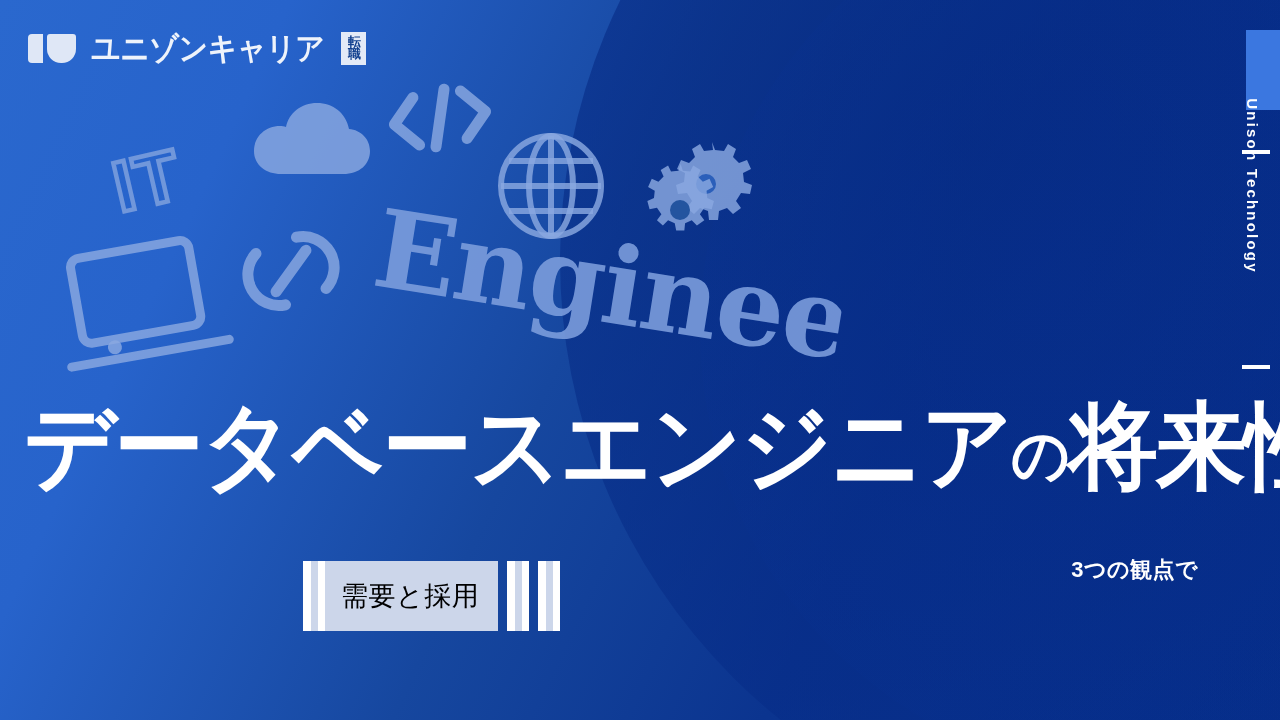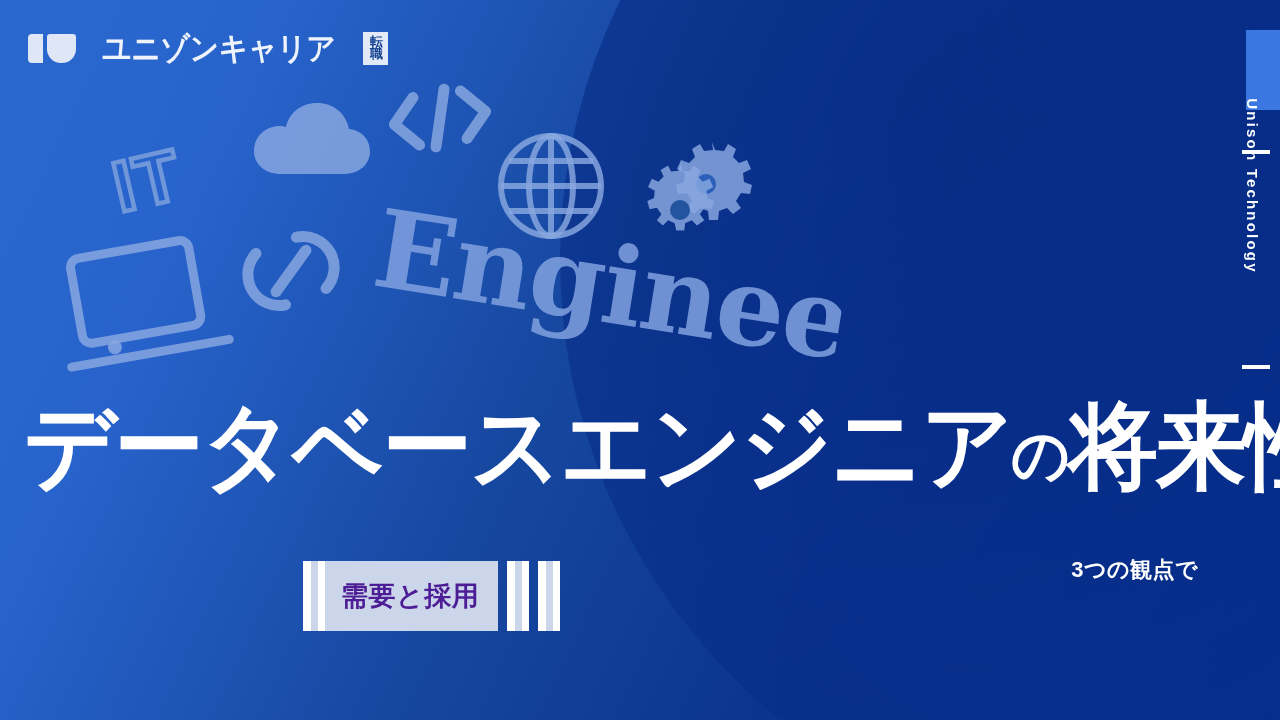--- a/index.html
+++ b/index.html
@@ -30,21 +30,21 @@
   }
   #arc-soft{
     width:900px; height:900px;
     left:700px; top:-120px;
     background:radial-gradient(circle at 40% 45%, rgba(8,50,148,.30) 0%, rgba(8,50,148,.10) 70%, rgba(8,50,148,0) 100%);
   }
 
   
   #logo{
     position:absolute; left:28px; top:26px;
-    display:flex; align-items:center; gap:26px;
+    display:flex; align-items:center; gap:15px;
     height:44px;
   }
   #logo-mark{ display:flex; align-items:center; gap:4px; }
   #logo-mark .m1{
     width:15px; height:29px;
     background:#dfe7f6;
     border-radius:4px 0 0 4px;
   }
   #logo-mark .m2{
     width:29px; height:29px;
@@ -137,23 +137,23 @@
     align-items:stretch;
     height:70px;
     background:#ffffff;
     padding-left:0;
   }
   .tag .tag-stripe-a{ width:8px; background:#ffffff; }
   .tag .tag-stripe-b{ width:7px; background:#ccd6ea; }
   .tag .tag-stripe-c{ width:7px; background:#ffffff; }
   .tag .tag-body{
     background:#ccd6ea;
-    color:#4c1d95;
+    color:#000000;
     font-size:27px;
-    font-weight:700;
+    font-weight:400;
     display:flex;
     align-items:center;
     padding:0 19px 0 16px;
     letter-spacing:0.5px;
     white-space:nowrap;
   }
 
   
   #kicker{
     position:absolute;

